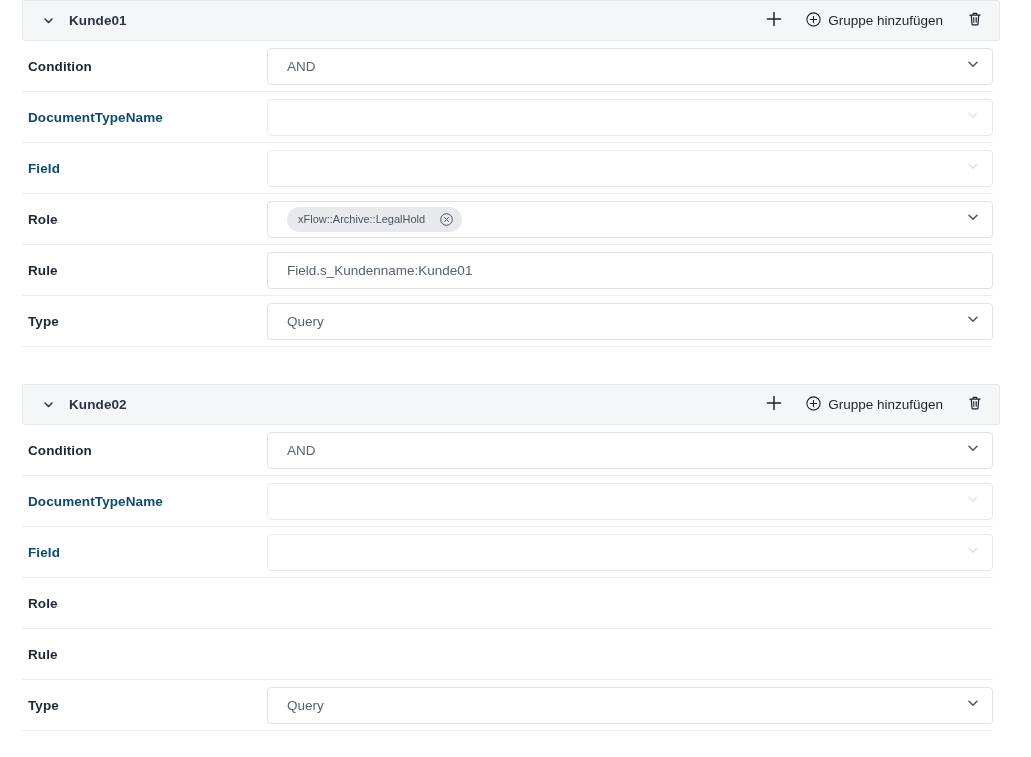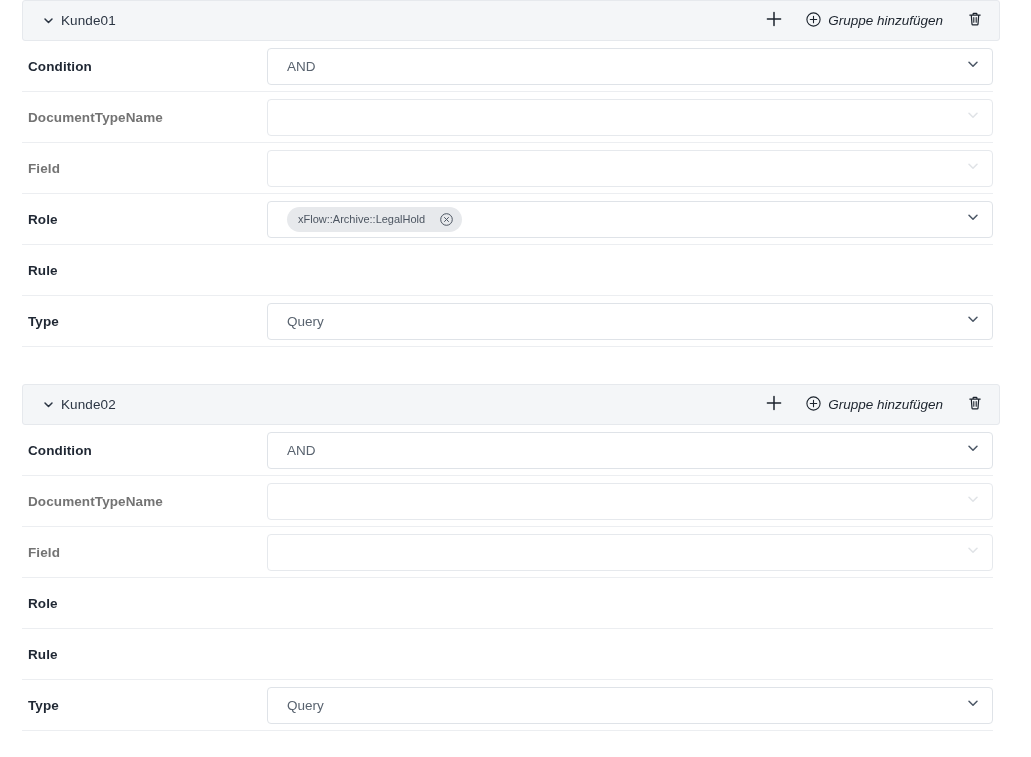--- a/index.html
+++ b/index.html
@@ -39,23 +39,23 @@
     width: 26px;
     margin-left: 12px;
     display: flex;
     align-items: center;
     justify-content: center;
     cursor: pointer;
   }
   .collapse-caret svg { display: block; }
 
   .group-title {
-    margin-left: 0;
+    margin-left: 8px;
     font-size: 13.5px;
-    font-weight: normal;
+    font-weight: bold;
     color: #2b3543;
     letter-spacing: .1px;
     white-space: nowrap;
   }
 
   .group-actions {
     margin-left: auto;
     display: flex;
     align-items: center;
     height: 100%;
@@ -64,21 +64,20 @@
   .hdr-btn {
     display: flex;
     align-items: center;
     justify-content: center;
     height: 100%;
     background: transparent;
     border: 0;
     cursor: pointer;
     color: #1b232d;
     font-family: "Liberation Sans", sans-serif;
-    font-style: italic;
   }
   .btn-add-cond { width: 44px; }
   .btn-add-group {
     gap: 7px;
     padding: 0 10px;
     font-size: 13.5px;
     color: #1b232d;
     white-space: nowrap;
   }
   .btn-delete { width: 44px; margin-right: 2px; }
@@ -99,21 +98,21 @@
   .row-label {
     width: 245px;
     flex: 0 0 245px;
     padding-left: 6px;
     font-size: 13.5px;
     font-weight: bold;
     color: #1f2733;
     letter-spacing: .1px;
     white-space: nowrap;
   }
-  .row-label.disabled { color: #737373; }
+  .row-label.disabled { color: #0c4a6e; }
 
   .control {
     position: relative;
     width: 726px;
     flex: 0 0 726px;
     height: 37px;
     background: #ffffff;
     border: 1px solid #dfe3e8;
     border-radius: 4px;
     display: flex;
@@ -236,20 +235,23 @@
                 </svg>
               </span>
             </span>
             <span class="chevron"><svg width="16" height="16" viewBox="0 0 16 16" fill="none">
                 <path d="M4 6.2 L8 10.2 L12 6.2" stroke="#4a5564" stroke-width="1.5" stroke-linecap="round" stroke-linejoin="round"></path>
               </svg></span>
           </div>
         </div>
         <div class="row">
           <div class="row-label">Rule</div>
+          <div class="control">
+            <span class="control-value">Field.s_Kundenname:Kunde01</span>
+          </div>
         </div>
         <div class="row">
           <div class="row-label">Type</div>
           <div class="control">
             <span class="control-value">Query</span>
             <span class="chevron"><svg width="16" height="16" viewBox="0 0 16 16" fill="none">
                 <path d="M4 6.2 L8 10.2 L12 6.2" stroke="#4a5564" stroke-width="1.5" stroke-linecap="round" stroke-linejoin="round"></path>
               </svg></span>
           </div>
         </div>

